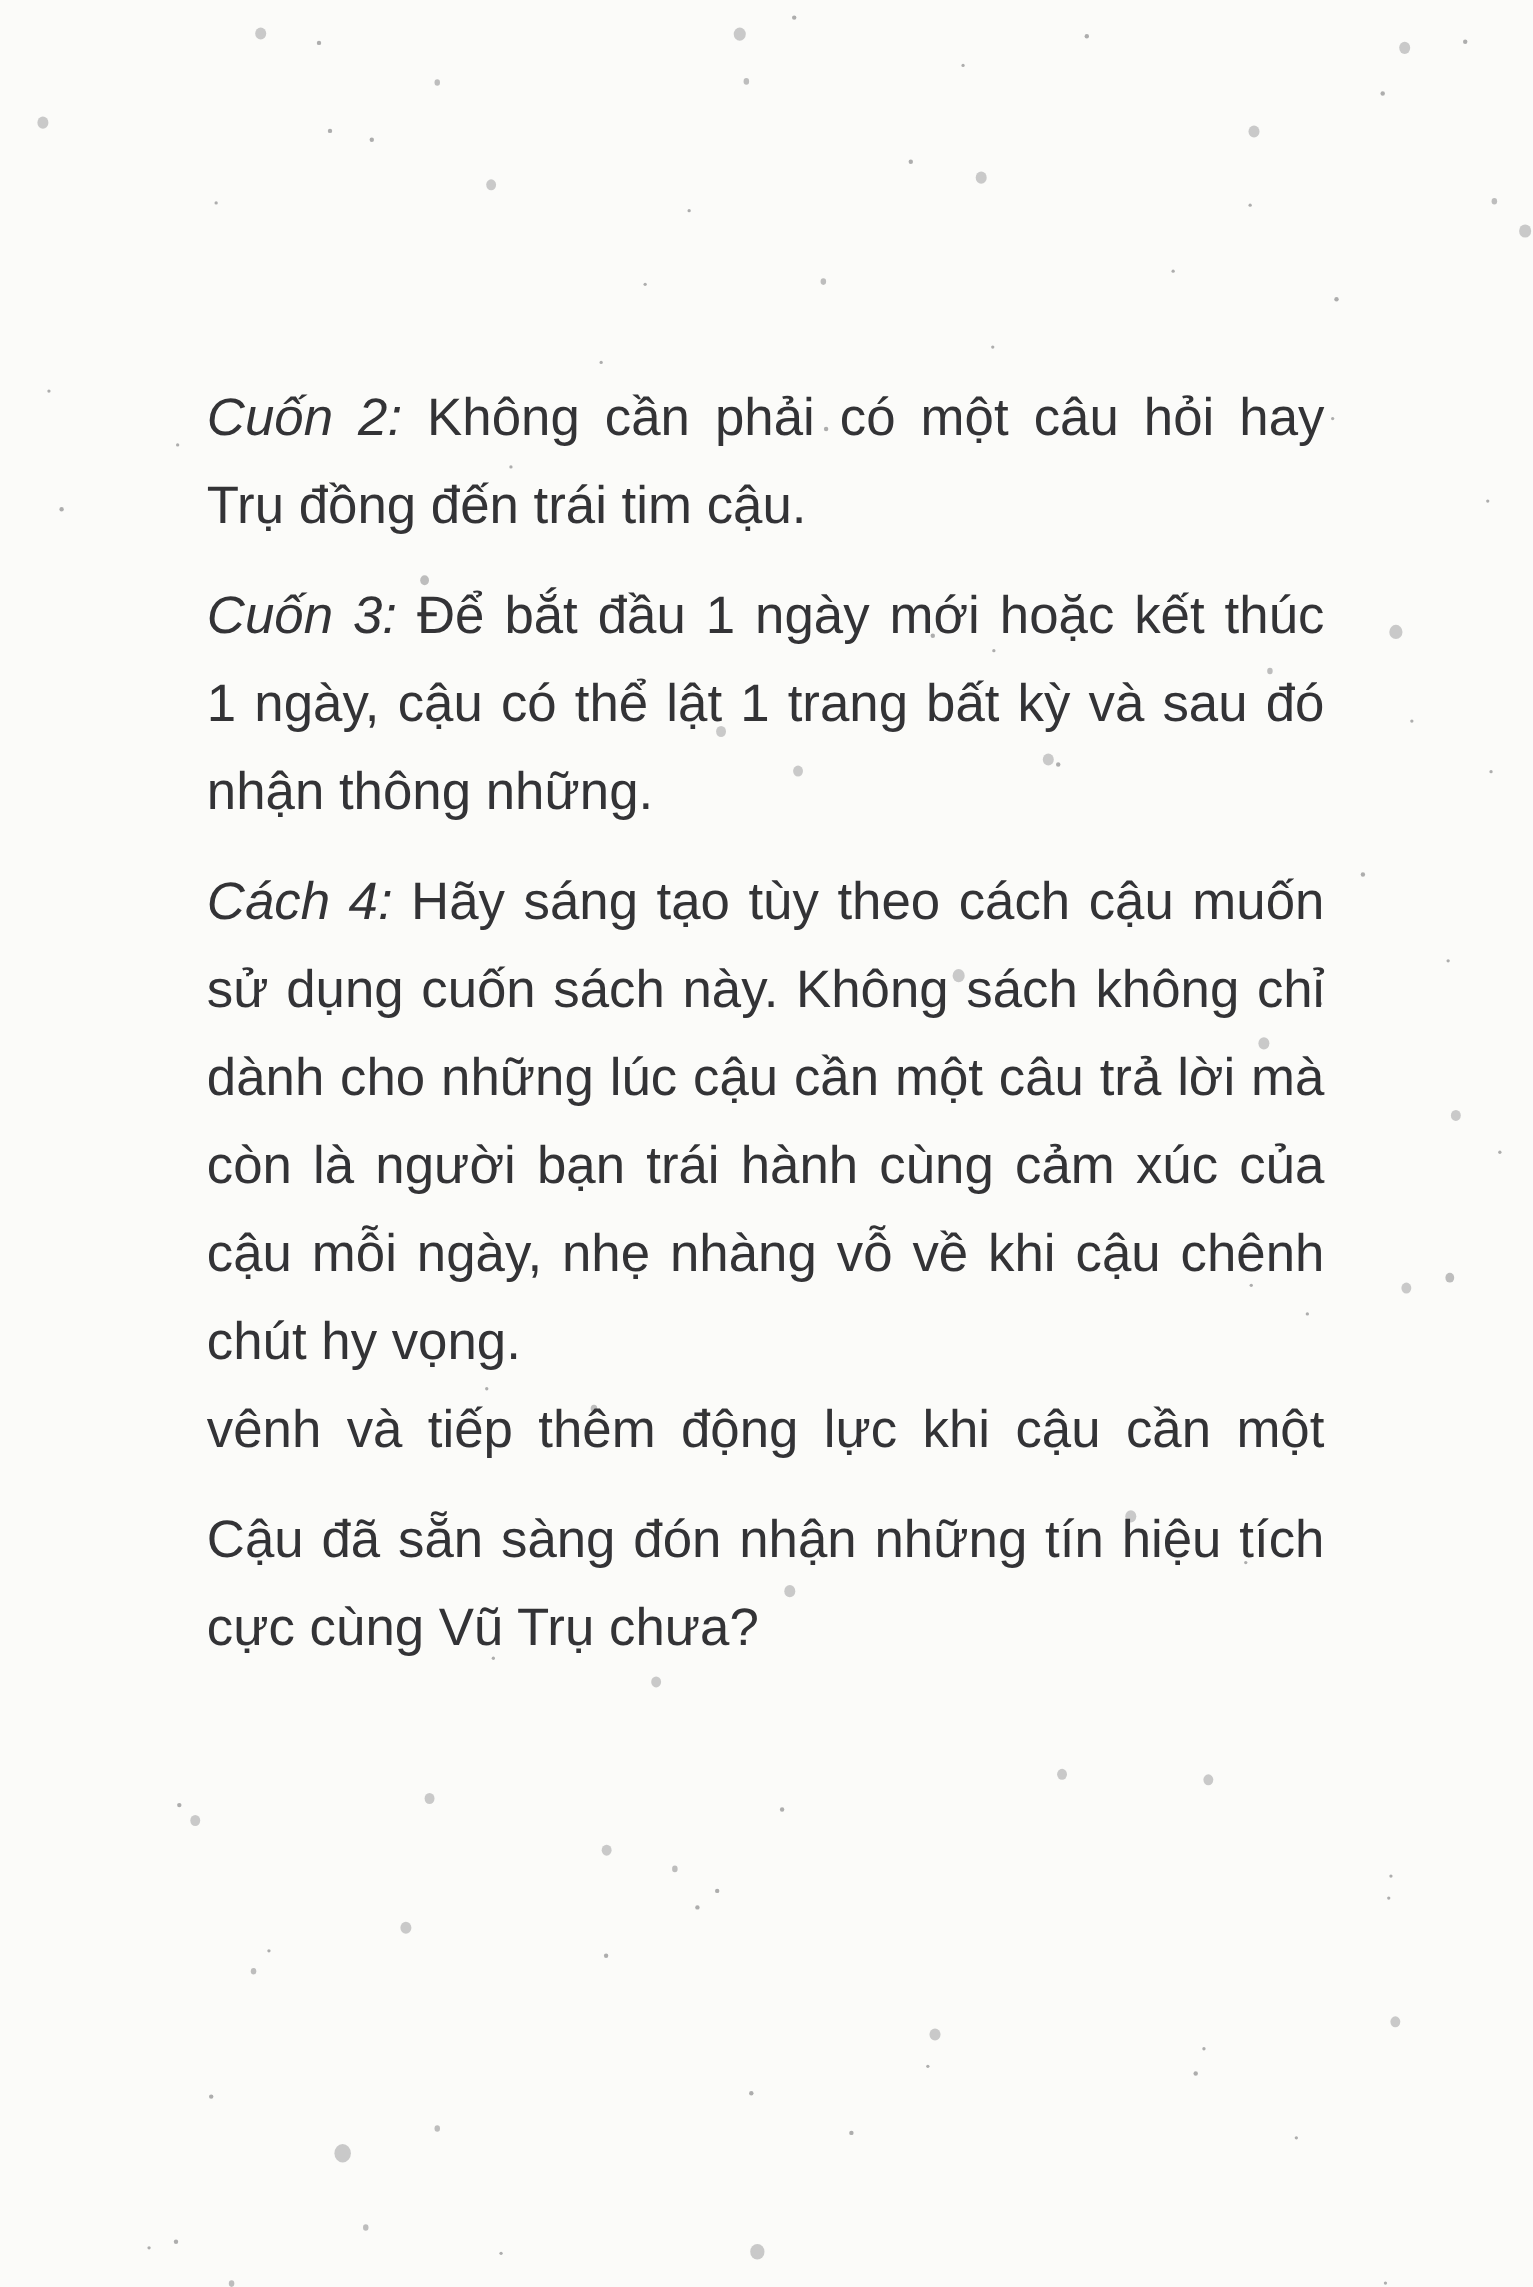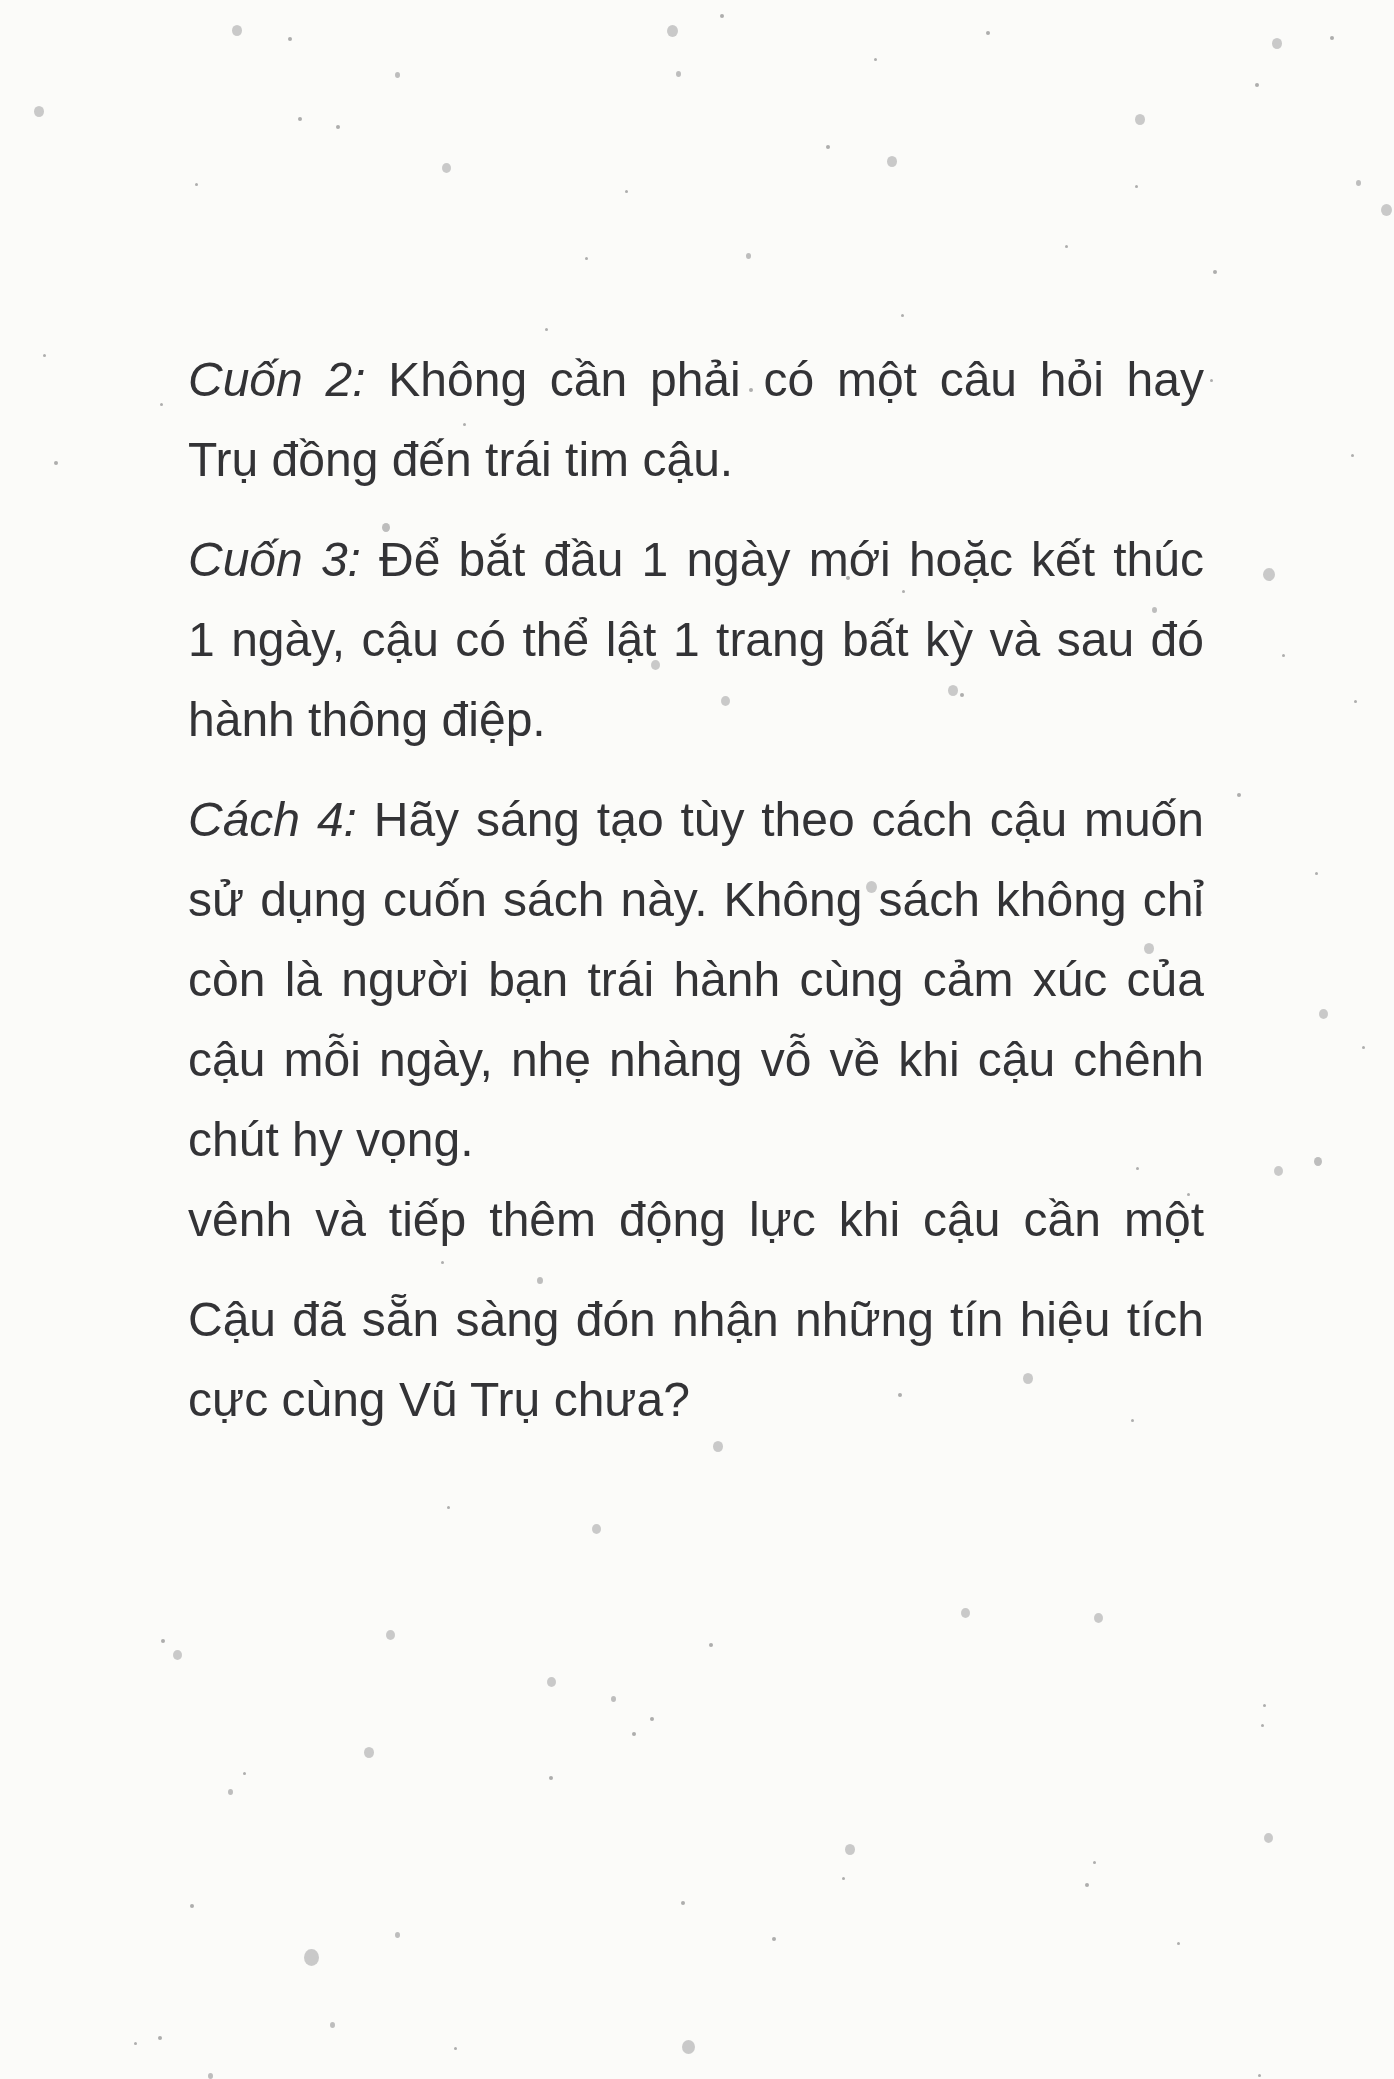--- a/index.html
+++ b/index.html
@@ -160,25 +160,26 @@
       <div class="dot" style="left: 1257.5px; top: 2073.5px; width: 3px; height: 3px; background: rgb(169, 169, 169);"></div>
     </div>
   <div id="text-block">
       <div class="paragraph">
         <div class="text-line"><span class="lead">Cuốn 2:</span><span> Không cần phải có một câu hỏi hay</span></div>
         <div class="text-line flush"><span>Trụ đồng đến trái tim cậu.</span></div>
       </div>
       <div class="paragraph">
         <div class="text-line"><span class="lead">Cuốn 3:</span><span> Để bắt đầu 1 ngày mới hoặc kết thúc</span></div>
         <div class="text-line"><span>1 ngày, cậu có thể lật 1 trang bất kỳ và sau đó</span></div>
-        <div class="text-line flush"><span>hành thông điệp.</span></div>
+        <div class="text-line flush"><span>nhận thông những.</span></div>
       </div>
       <div class="paragraph">
         <div class="text-line"><span class="lead">Cách 4:</span><span> Hãy sáng tạo tùy theo cách cậu muốn</span></div>
         <div class="text-line"><span>sử dụng cuốn sách này. Không sách không chỉ</span></div>
+        <div class="text-line"><span>dành cho những lúc cậu cần một câu trả lời mà</span></div>
         <div class="text-line"><span>còn là người bạn trái hành cùng cảm xúc của</span></div>
         <div class="text-line"><span>cậu mỗi ngày, nhẹ nhàng vỗ về khi cậu chênh</span></div>
         <div class="text-line flush"><span>chút hy vọng.</span></div>
         <div class="text-line"><span>vênh và tiếp thêm động lực khi cậu cần một</span></div>
       </div>
       <div class="paragraph">
         <div class="text-line"><span>Cậu đã sẵn sàng đón nhận những tín hiệu tích</span></div>
         <div class="text-line flush"><span>cực cùng Vũ Trụ chưa?</span></div>
       </div>
     </div>

